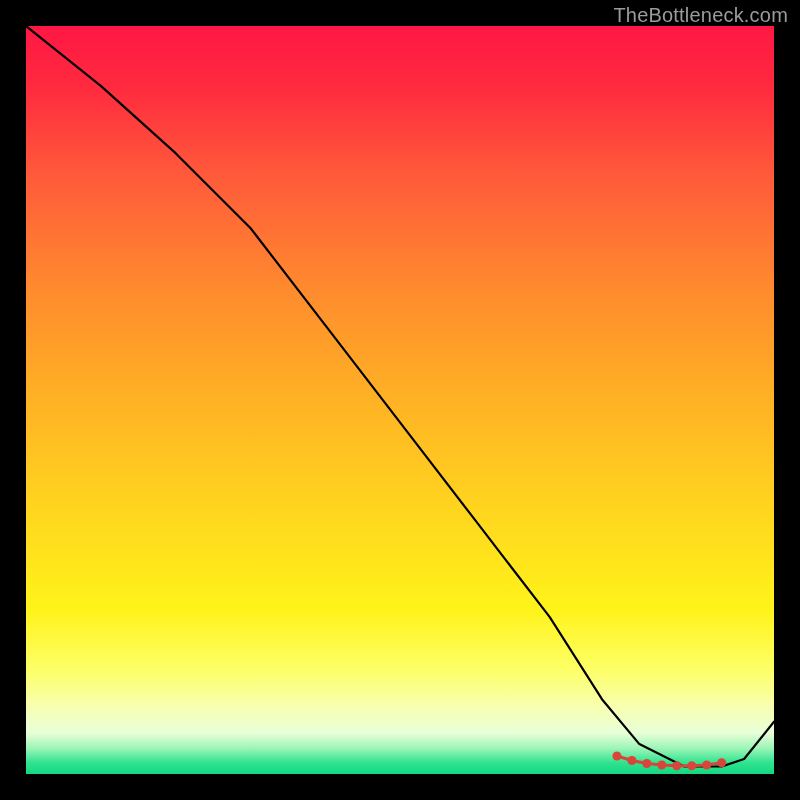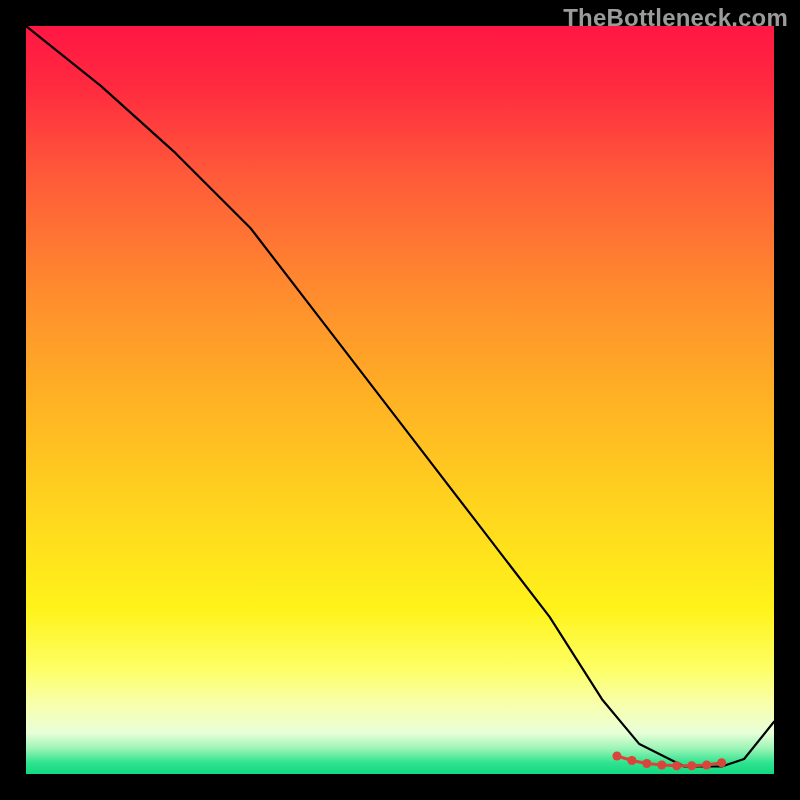--- a/index.html
+++ b/index.html
@@ -24,22 +24,22 @@
     left: 0;
     top: 0;
     width: 748px;
     height: 748px;
   }
   .attrib {
     position: absolute;
     top: 4px;
     right: 12px;
     color: #9b9b9b;
-    font-size: 24px;
-    font-weight: 700;
+    font-size: 20px;
+    font-weight: 400;
     letter-spacing: 0.2px;
   }
 </style>
 </head>
 <body>
 
 <div class="frame">
   <svg class="plot" viewBox="0 0 748 748" preserveAspectRatio="none">
     <defs>
       <linearGradient id="bg-grad" x1="0" y1="0" x2="0" y2="1">

